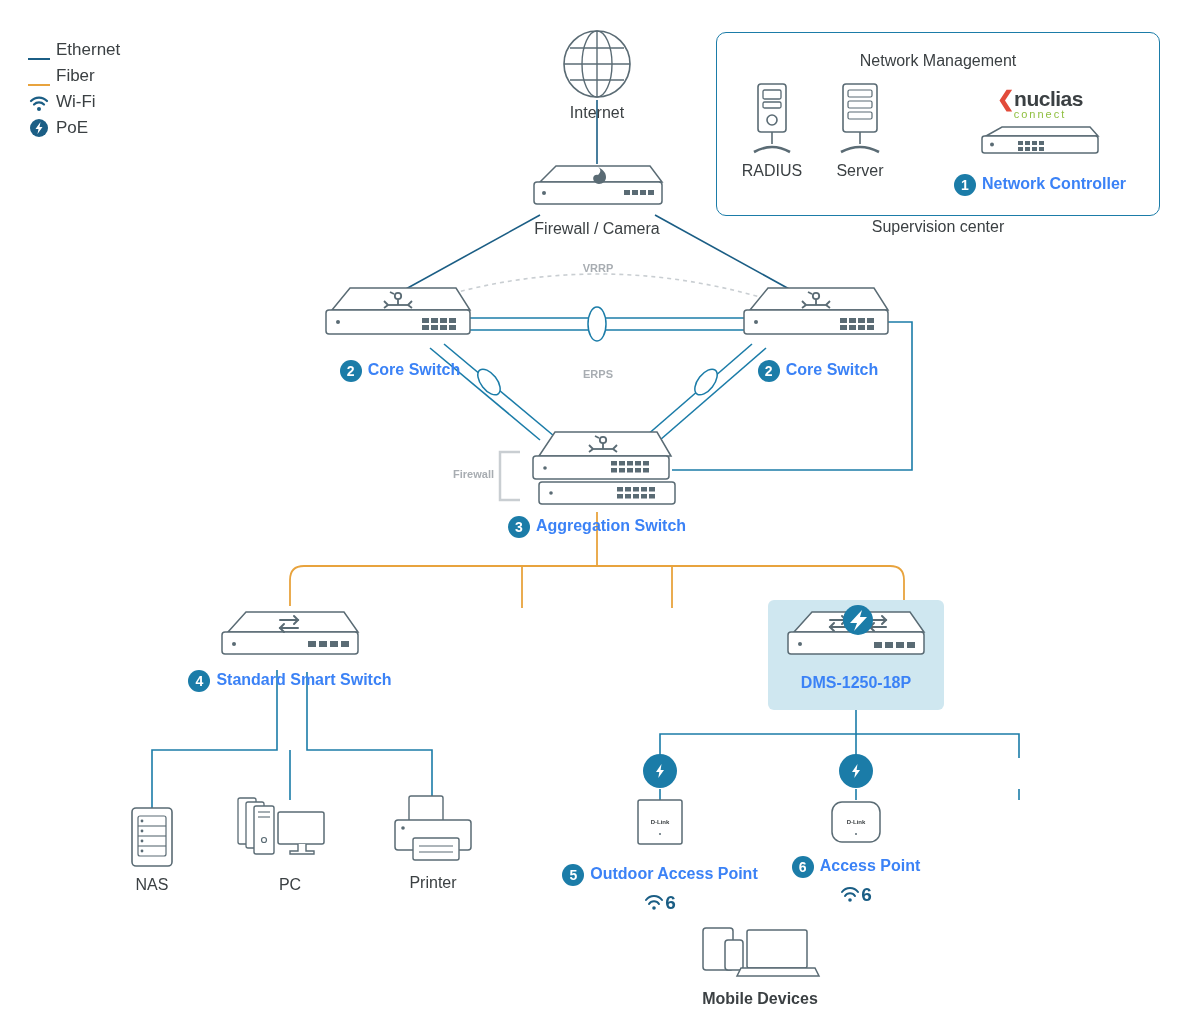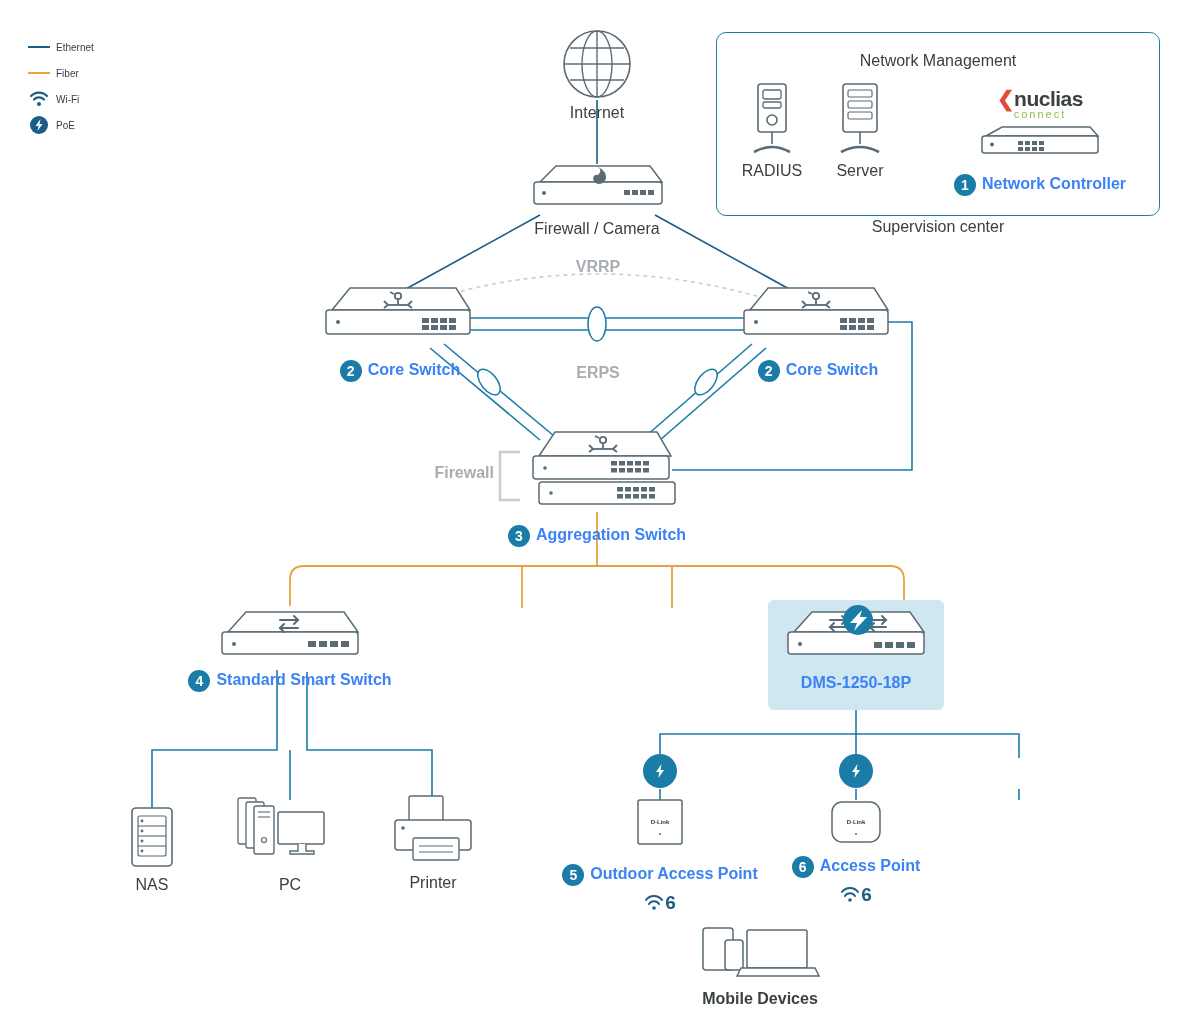--- a/index.html
+++ b/index.html
@@ -35,21 +35,21 @@
   }
   .lbl-b {
     font-weight: bold;
     color: #3b82f6;
     white-space: nowrap;
     font-size: 16px;
   }
   .lbl-gray {
     color: #a8adb2;
     font-weight: bold;
-    font-size: 16px;
+    font-size: 11px;
     white-space: nowrap;
   }
   .num {
     display: inline-block;
     width: 22px; height: 22px;
     border-radius: 50%;
     background: #1b7ca8;
     color: #fff;
     font-size: 14px;
     font-weight: bold;
@@ -58,23 +58,23 @@
     vertical-align: middle;
     margin-right: 6px;
   }
   .legend {
     position: absolute;
     left: 22px;
     top: 34px;
   }
   .legend-row {
     display: flex;
-    align-items: center;
+    align-items: flex-end;
     height: 26px;
-    font-size: 10px;
+    font-size: 17px;
     color: #3b4043;
   }
   .legend-key {
     width: 34px;
     display: flex;
     align-items: center;
     justify-content: center;
   }
   .legend-line {
     display: block;
@@ -396,21 +396,21 @@
       <rect x="112" y="41" width="6" height="4.5" fill="#5a6b74"></rect>
       <rect x="120" y="41" width="6" height="4.5" fill="#5a6b74"></rect>
       <rect x="128" y="41" width="6" height="4.5" fill="#5a6b74"></rect>
       <rect x="136" y="41" width="6" height="4.5" fill="#5a6b74"></rect>
       <rect x="104" y="48" width="6" height="4.5" fill="#5a6b74"></rect>
       <rect x="112" y="48" width="6" height="4.5" fill="#5a6b74"></rect>
       <rect x="120" y="48" width="6" height="4.5" fill="#5a6b74"></rect>
       <rect x="128" y="48" width="6" height="4.5" fill="#5a6b74"></rect>
       <rect x="136" y="48" width="6" height="4.5" fill="#5a6b74"></rect>
     </svg>
-    <div style="margin-top:9px;">
+    <div style="margin-top:0;">
       <span class="num">3</span><span class="lbl-b">Aggregation Switch</span>
     </div>
   </div>
 
   <div class="node" style="left:170px; top:604px; width:240px;">
     <svg width="156" height="62" viewBox="0 0 156 62">
       <path d="M16 28 L34 8 H132 L146 28 Z" fill="#fff" stroke="#5a6b74" stroke-width="1.5"></path>
       <rect x="10" y="28" width="136" height="22" rx="3" fill="#fff" stroke="#5a6b74" stroke-width="1.5"></rect>
       <g stroke="#5a6b74" stroke-width="2" fill="none" stroke-linecap="round">
         <path d="M68 16 H86"></path>

